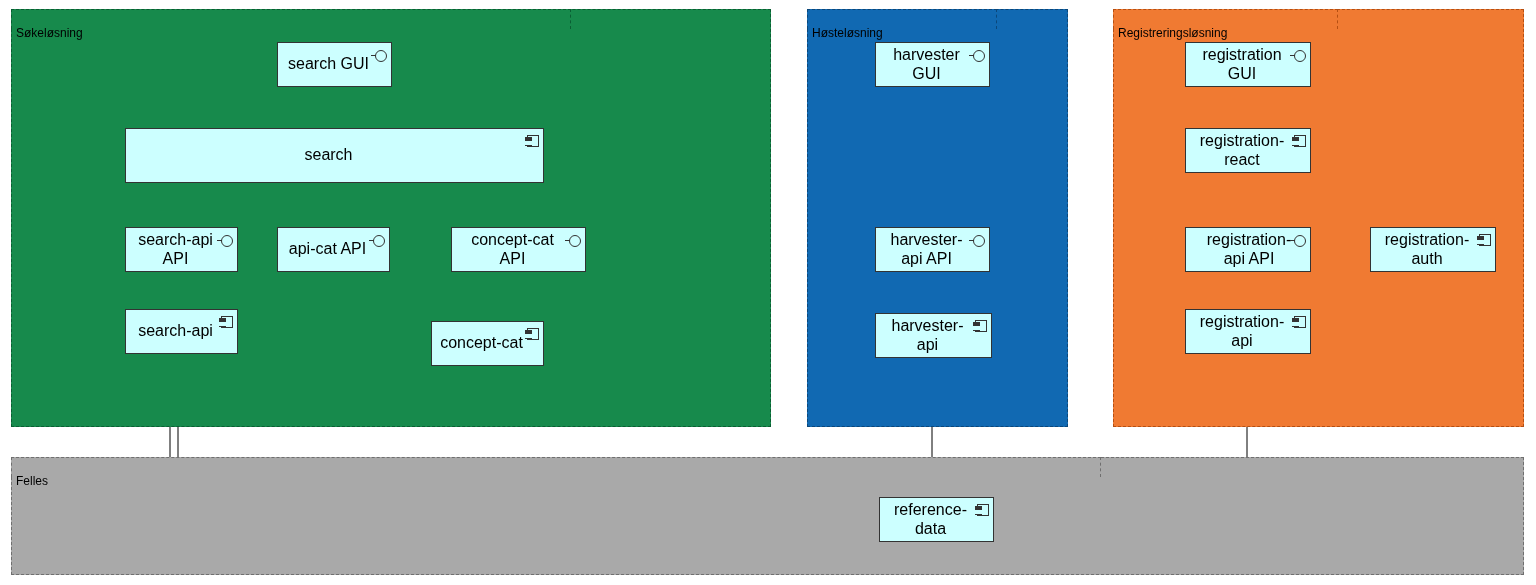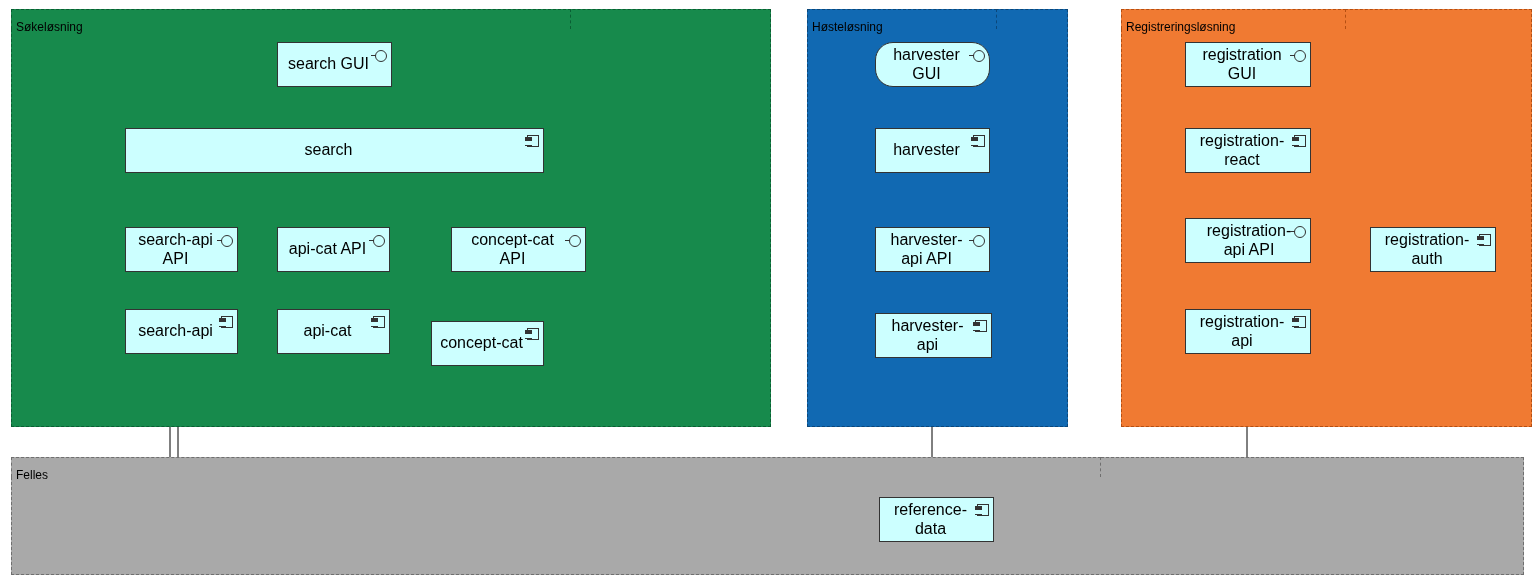--- a/index.html
+++ b/index.html
@@ -15,21 +15,21 @@
   .canvas{position:relative;width:1536px;height:585px;}
   svg{position:absolute;left:0;top:0;}
   .group{
     position:absolute;
     box-sizing:border-box;
   }
   .group .tab{
     position:absolute;
     left:-1px;top:-1px;
     height:20px;
-    padding:10px 6px 0 4px;
+    padding:16px 6px 0 4px;
     font-size:12px;
     box-sizing:border-box;
   }
   .node{
     position:absolute;
     background:#ccffff;
     border:1px solid #333;
     box-sizing:border-box;
     text-align:center;
     display:flex;
@@ -130,39 +130,39 @@
     <span class="label">Søkeløsning</span>
   </div>
 </div>
 
 <div class="group" style="left:807px;top:9px;width:261px;height:418px;background:#1169b2;border:1px dashed #0b477a;">
   <div class="tab" style="background:#1169b2;border:1px dashed #0b477a;border-bottom:none;width:190px;">
     <span class="label">Høsteløsning</span>
   </div>
 </div>
 
-<div class="group" style="left:1113px;top:9px;width:411px;height:418px;background:#f07a32;border:1px dashed #b54f12;margin-left:8px;">
+<div class="group" style="left:1113px;top:9px;width:411px;height:418px;background:#f07a32;border:1px dashed #b54f12;">
   <div class="tab" style="background:#f07a32;border:1px dashed #b54f12;border-bottom:none;width:225px;">
     <span class="label">Registreringsløsning</span>
   </div>
 </div>
 
 <div class="group" style="left:11px;top:457px;width:1513px;height:118px;background:#a9a9a9;border:1px dashed #6f6f6f;">
   <div class="tab" style="background:#a9a9a9;border:1px dashed #6f6f6f;border-bottom:none;width:1090px;">
     <span class="label">Felles</span>
   </div>
 </div>
 
 <div class="node" style="left:277px;top:42px;width:115px;height:45px;">
   <span class="label">search GUI</span>
   <span class="icon">
         <span class="icon-interface"></span>
       </span>
 </div>
-<div class="node" style="left:125px;top:128px;width:419px;height:45px;">
+<div class="node" style="left:125px;top:128px;width:419px;height:55px;">
   <span class="label">search</span>
   <span class="icon icon-component">
         <span class="lug2"></span>
       </span>
 </div>
 <div class="node" style="left:277px;top:227px;width:113px;height:45px;">
   <span class="label">api-cat API</span>
   <span class="icon">
         <span class="icon-interface"></span>
       </span>
@@ -178,43 +178,31 @@
   <span class="icon">
         <span class="icon-interface"></span>
       </span>
 </div>
 <div class="node" style="left:125px;top:309px;width:113px;height:45px;">
   <span class="label">search-api</span>
   <span class="icon icon-component">
         <span class="lug2"></span>
       </span>
 </div>
-<div class="node" style="left:277px;top:309px;width:113px;height:45px;">
-  <span class="label">api-cat</span>
-  <span class="icon icon-component">
-        <span class="lug2"></span>
-      </span>
-</div>
 <div class="node" style="left:431px;top:309px;width:113px;height:45px;margin-top:12px;">
   <span class="label">concept-cat</span>
   <span class="icon icon-component">
         <span class="lug2"></span>
       </span>
 </div>
 
-<div class="node" style="left:875px;top:42px;width:115px;height:45px;border-radius:18px;">
+<div class="node" style="left:875px;top:42px;width:115px;height:45px;">
   <span class="label">harvester GUI</span>
   <span class="icon">
         <span class="icon-interface"></span>
-      </span>
-</div>
-<div class="node" style="left:875px;top:128px;width:115px;height:45px;">
-  <span class="label">harvester</span>
-  <span class="icon icon-component">
-        <span class="lug2"></span>
       </span>
 </div>
 <div class="node" style="left:875px;top:227px;width:115px;height:45px;">
   <span class="label">harvester-api API</span>
   <span class="icon">
         <span class="icon-interface"></span>
       </span>
 </div>
 <div class="node" style="left:875px;top:313px;width:117px;height:45px;justify-content:flex-end;">
   <span class="label">harvester-api</span>
@@ -228,21 +216,21 @@
   <span class="icon">
         <span class="icon-interface"></span>
       </span>
 </div>
 <div class="node" style="left:1185px;top:128px;width:126px;height:45px;">
   <span class="label">registration-react</span>
   <span class="icon icon-component">
         <span class="lug2"></span>
       </span>
 </div>
-<div class="node" style="left:1185px;top:218px;width:126px;height:45px;padding-left:20px;">
+<div class="node" style="left:1185px;top:227px;width:126px;height:45px;padding-left:20px;">
   <span class="label">registration-api API</span>
   <span class="icon">
         <span class="icon-interface"></span>
       </span>
 </div>
 <div class="node" style="left:1370px;top:227px;width:126px;height:45px;">
   <span class="label">registration-auth</span>
   <span class="icon icon-component">
         <span class="lug2"></span>
       </span>

